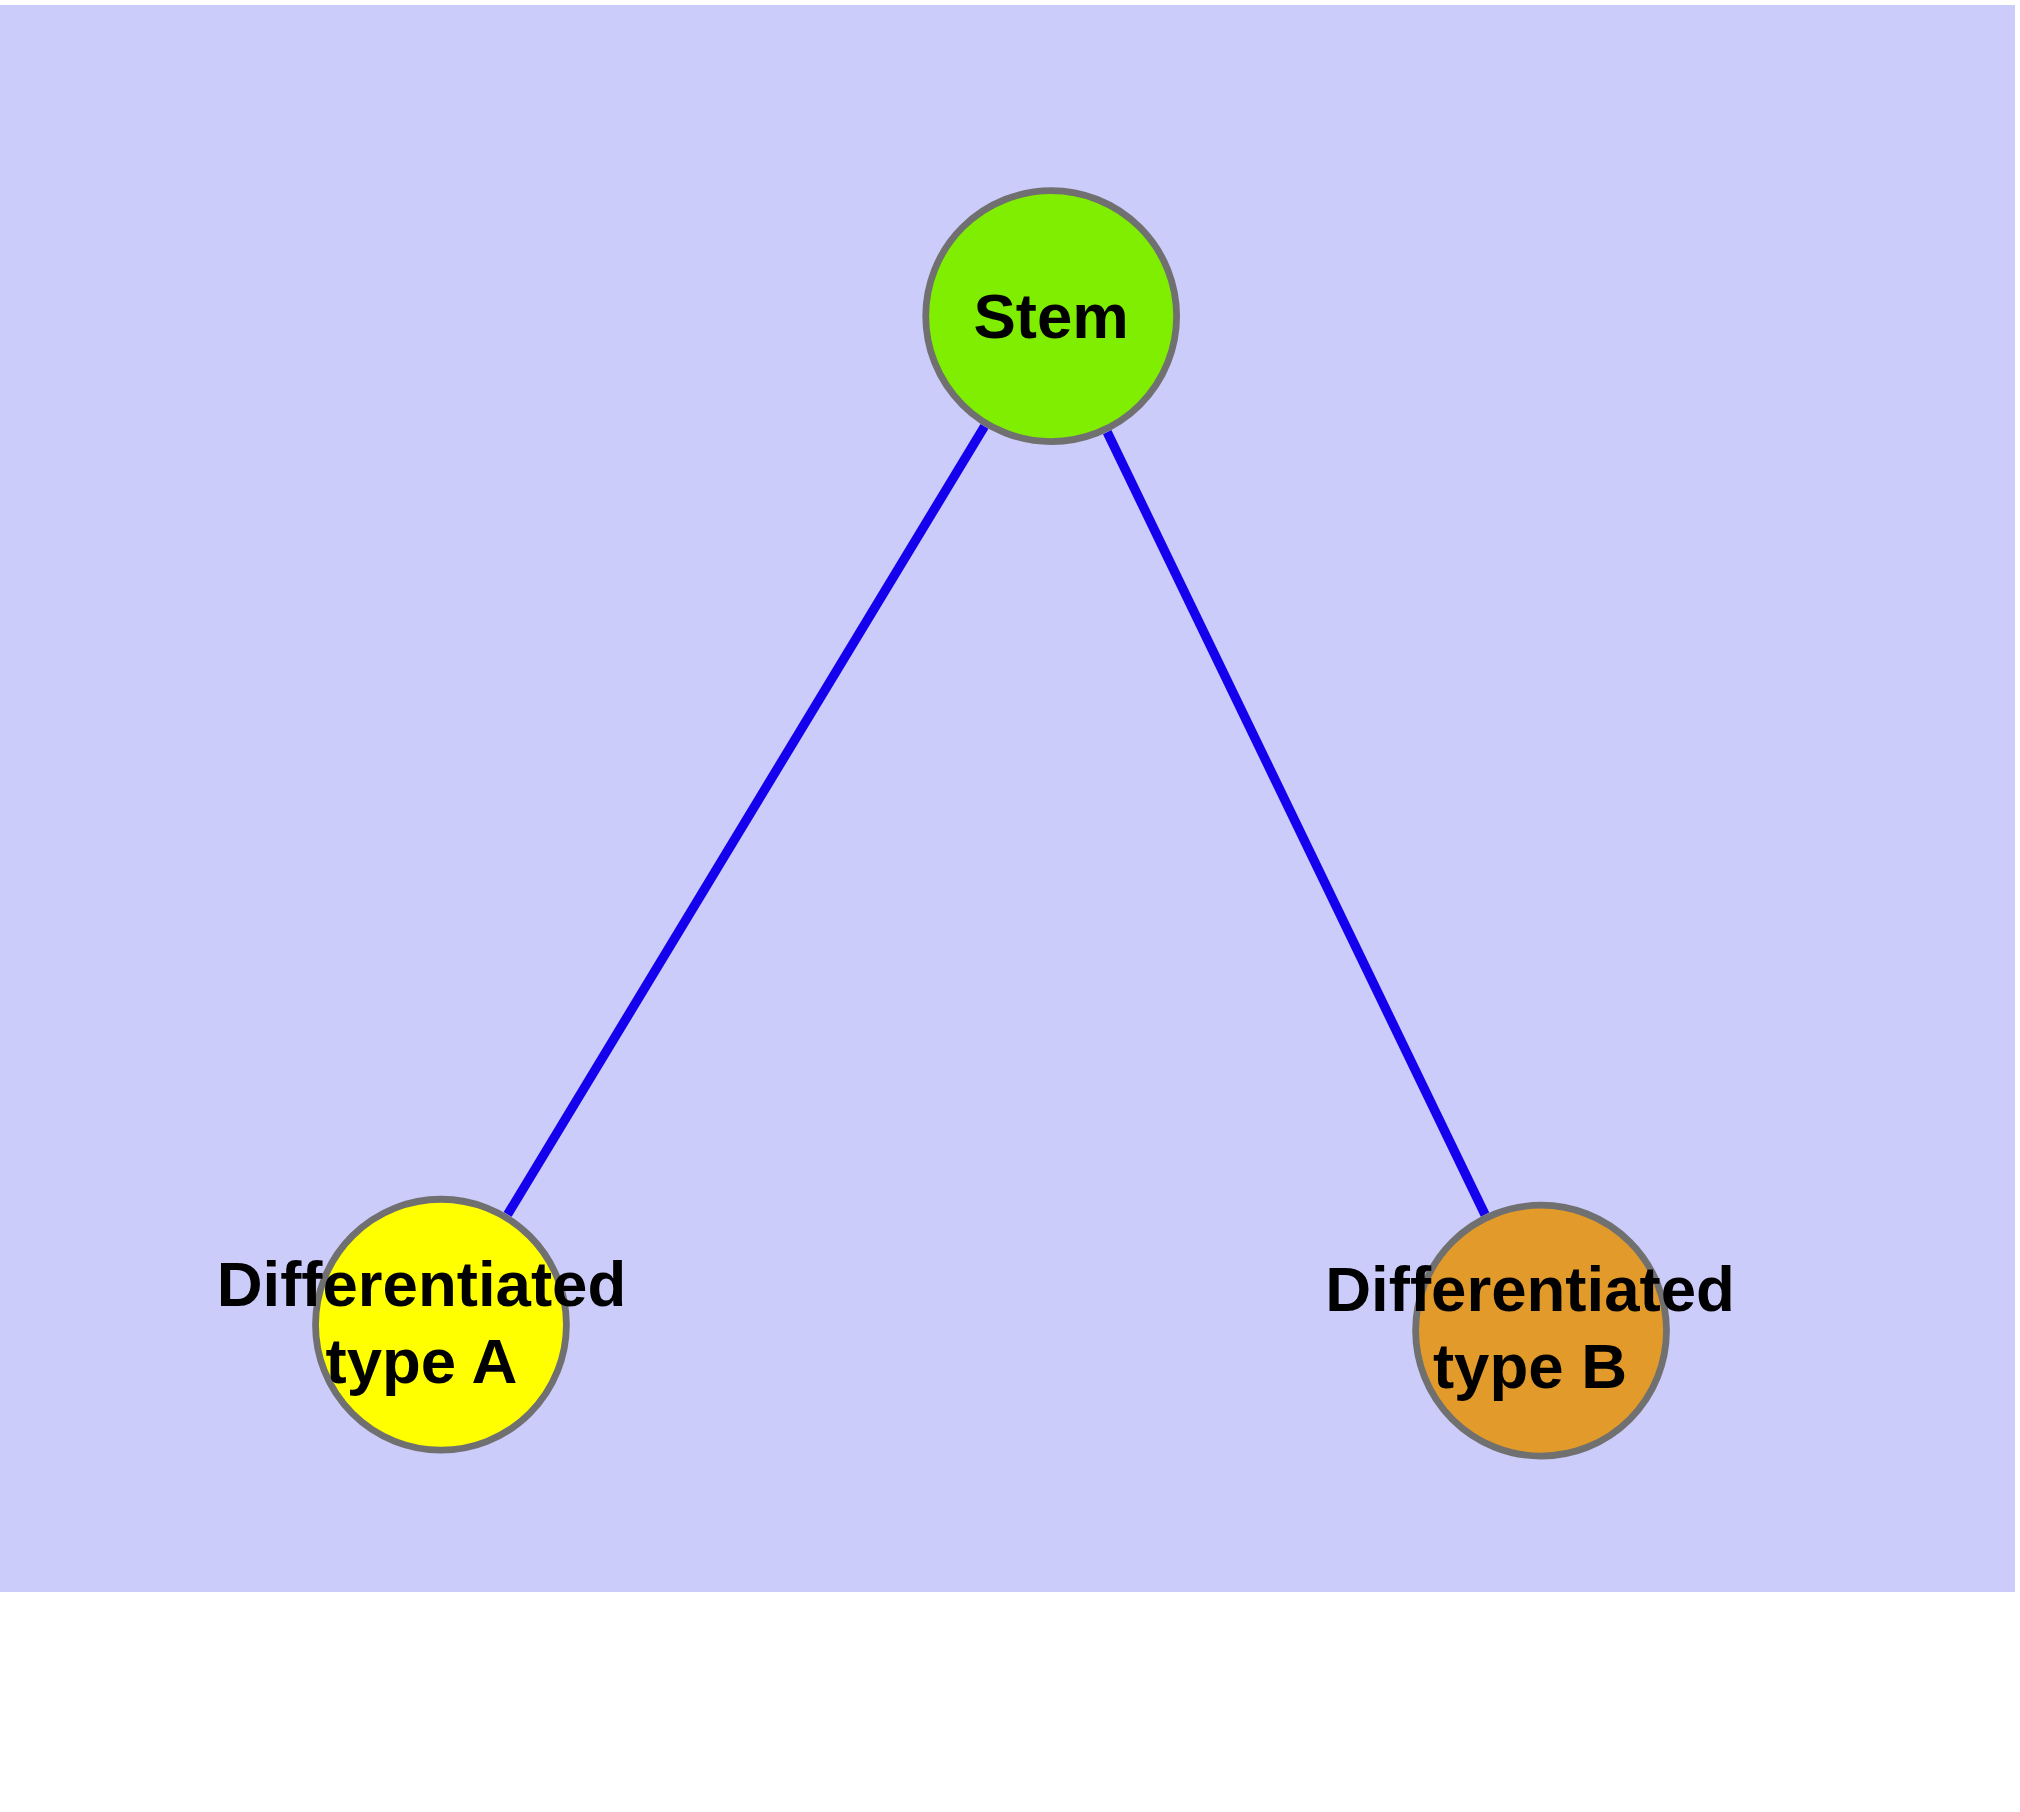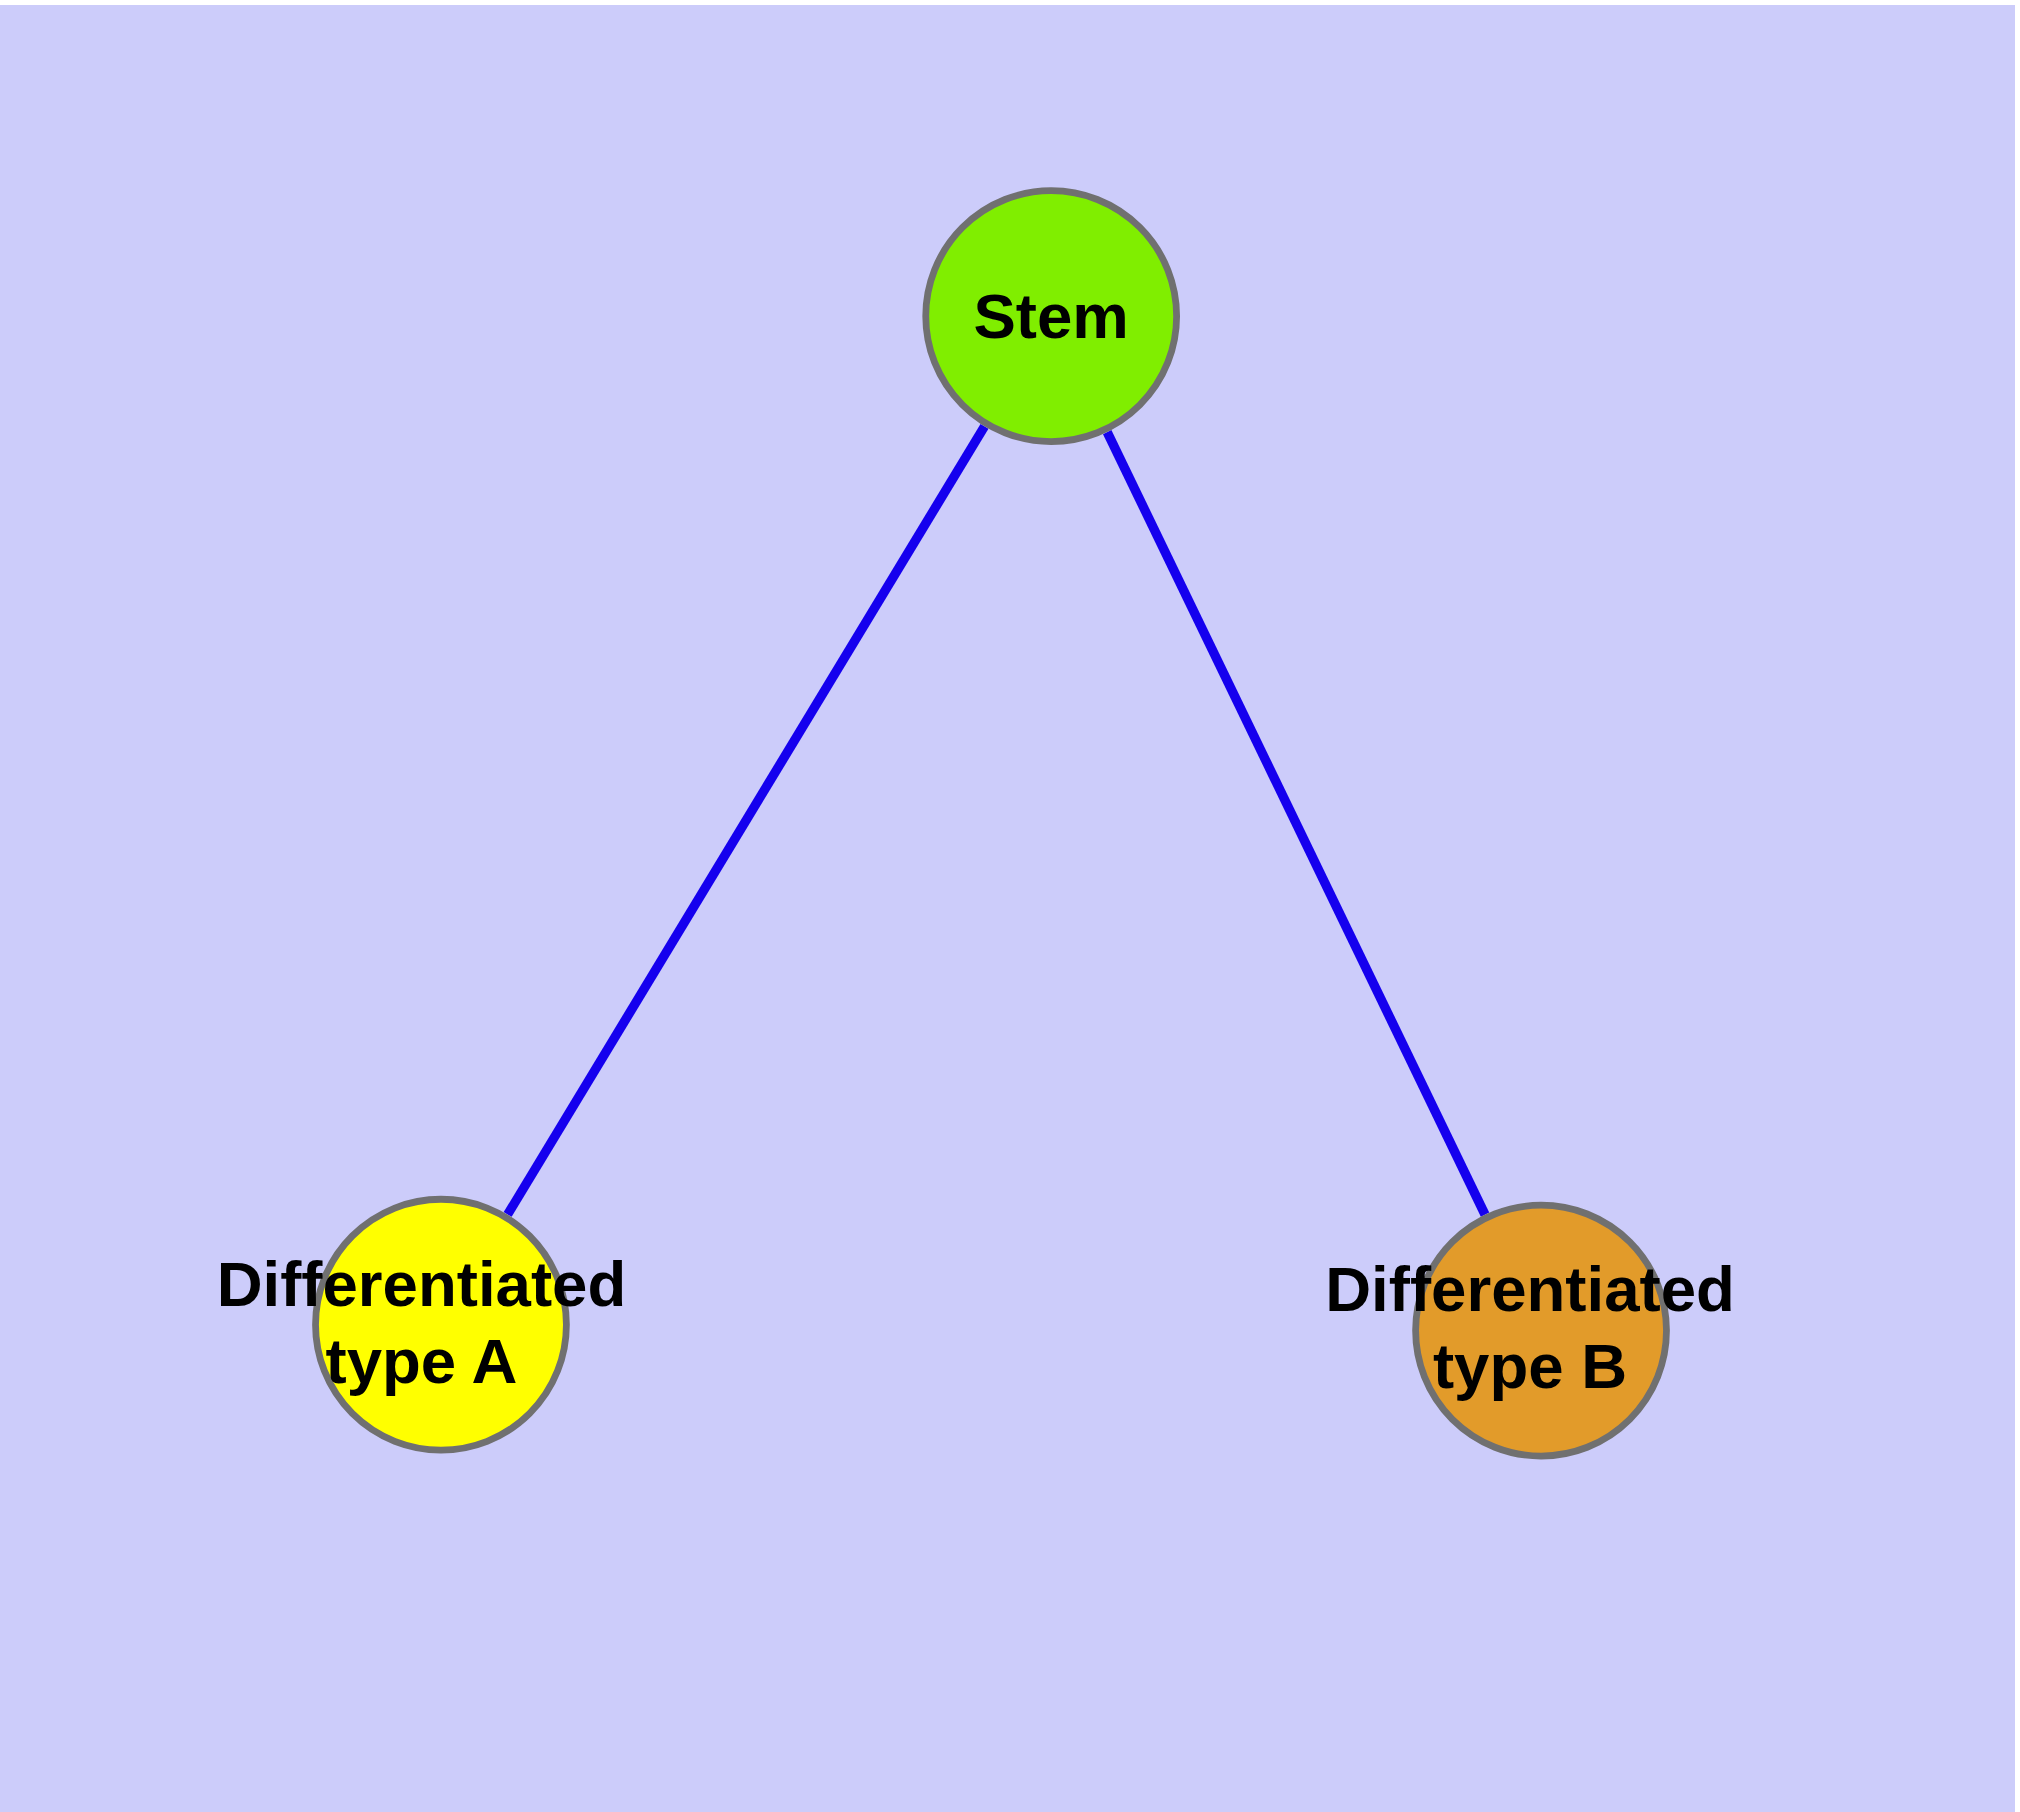--- a/index.html
+++ b/index.html
@@ -7,21 +7,21 @@
     margin: 0;
     padding: 0;
     background: #ffffff;
   }
   body {
     font-family: "Liberation Sans", sans-serif;
   }
   #canvas {
     position: relative;
     width: 2021px;
-    height: 1812px;
+    height: 1592px;
     overflow: hidden;
     background: #ffffff;
   }
   #plot-bg {
     position: absolute;
     left: 0px;
     top: 5.1px;
     width: 2015px;
     height: 1807px;
     background: #ccccfa;

